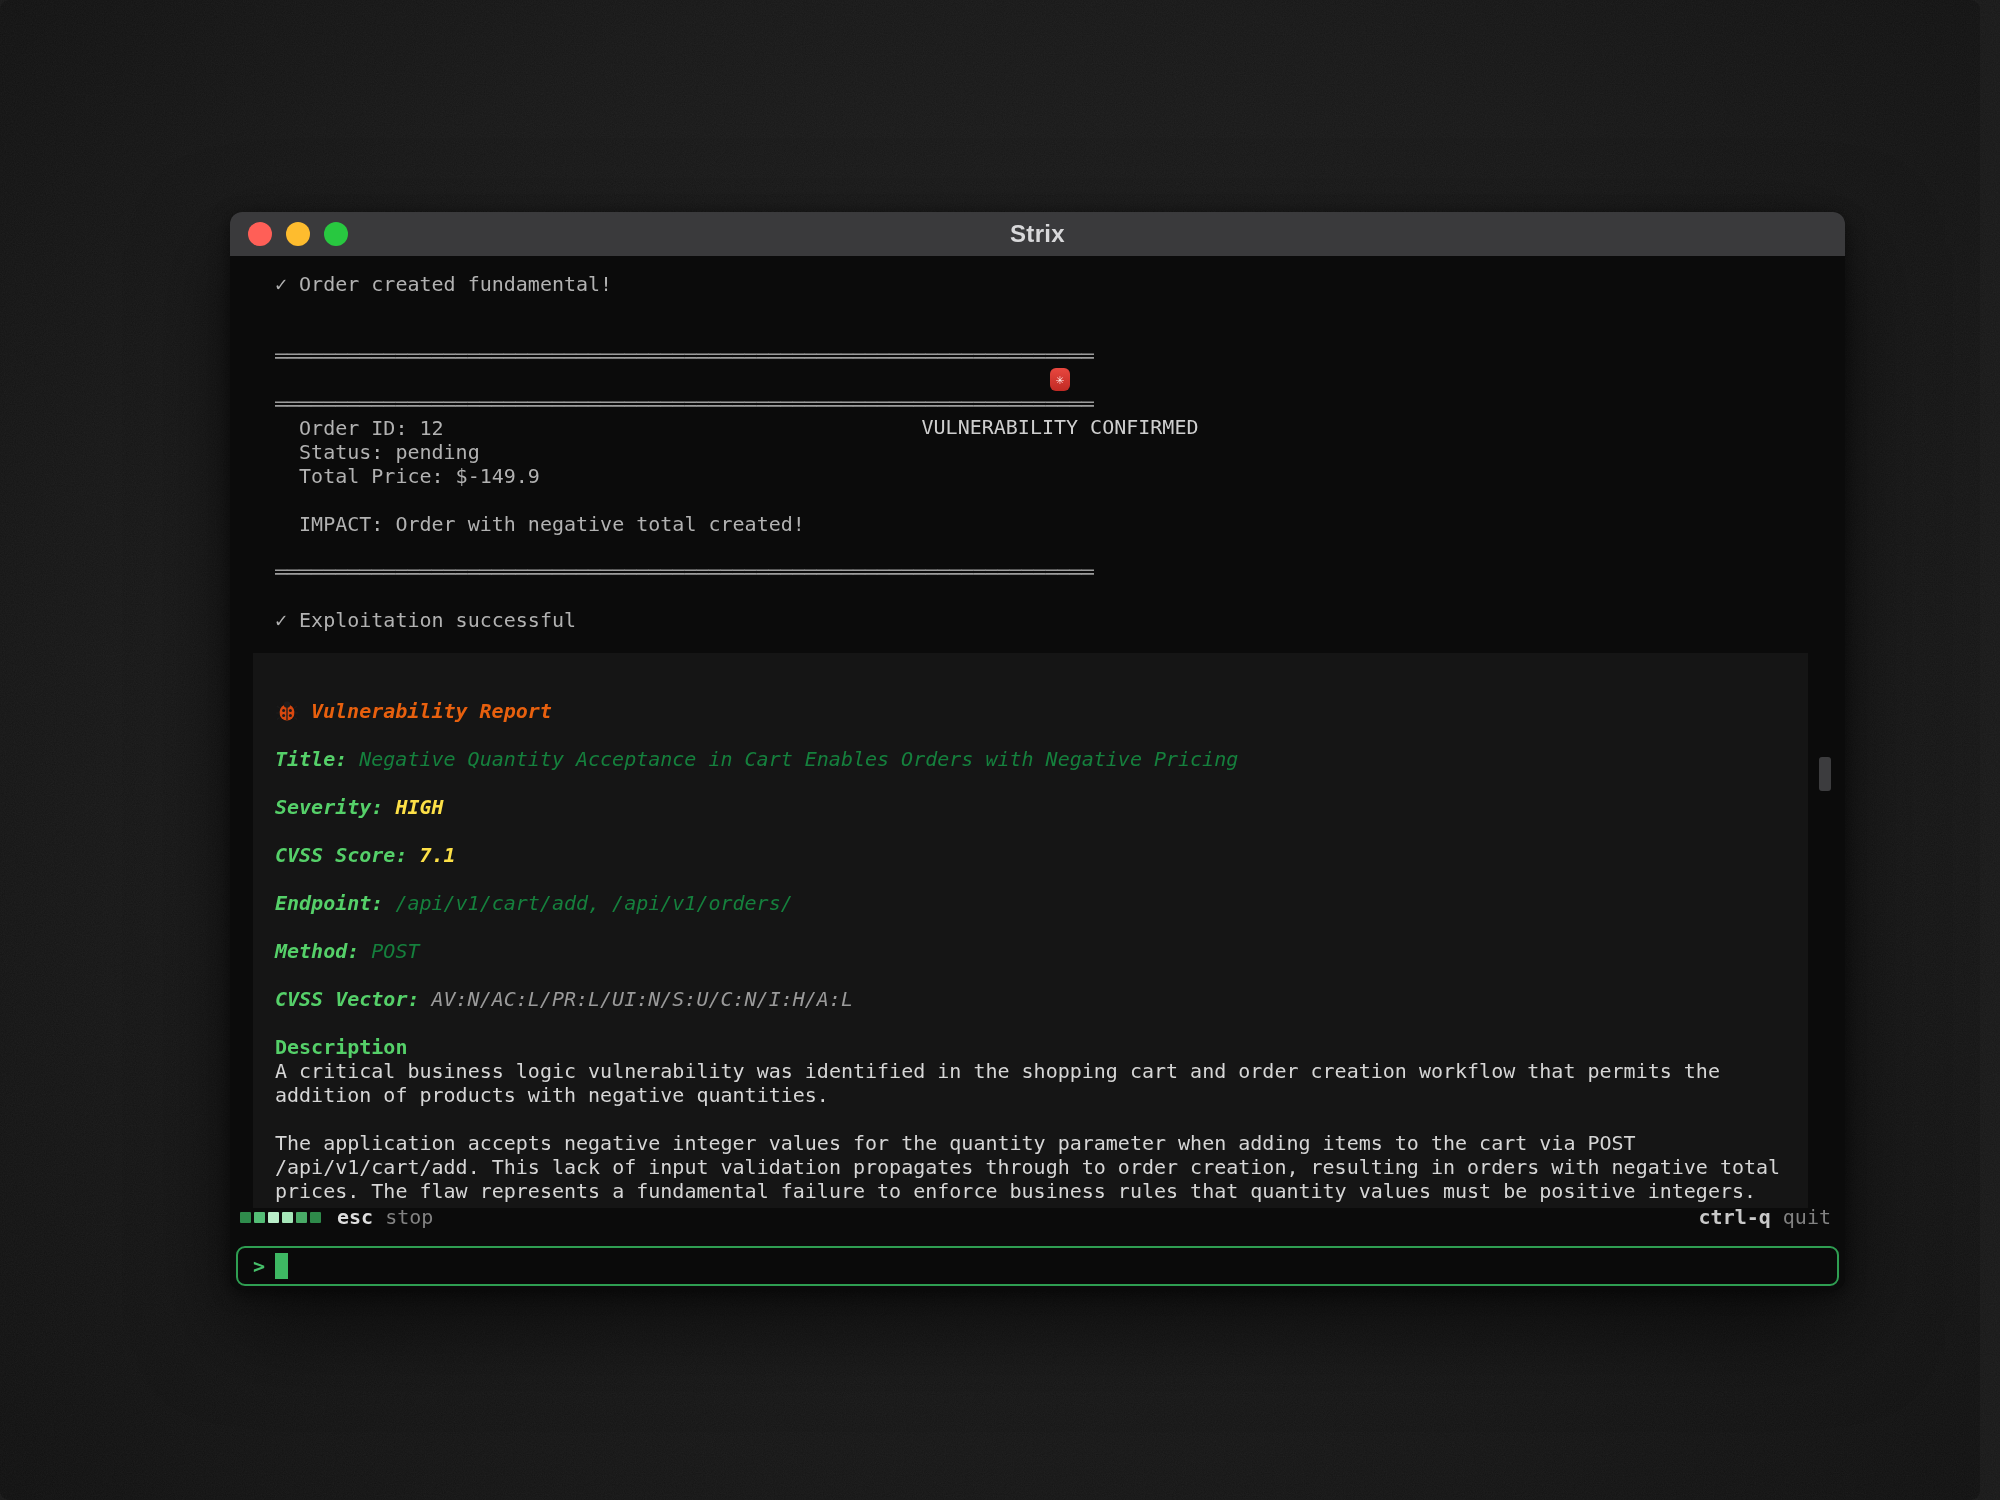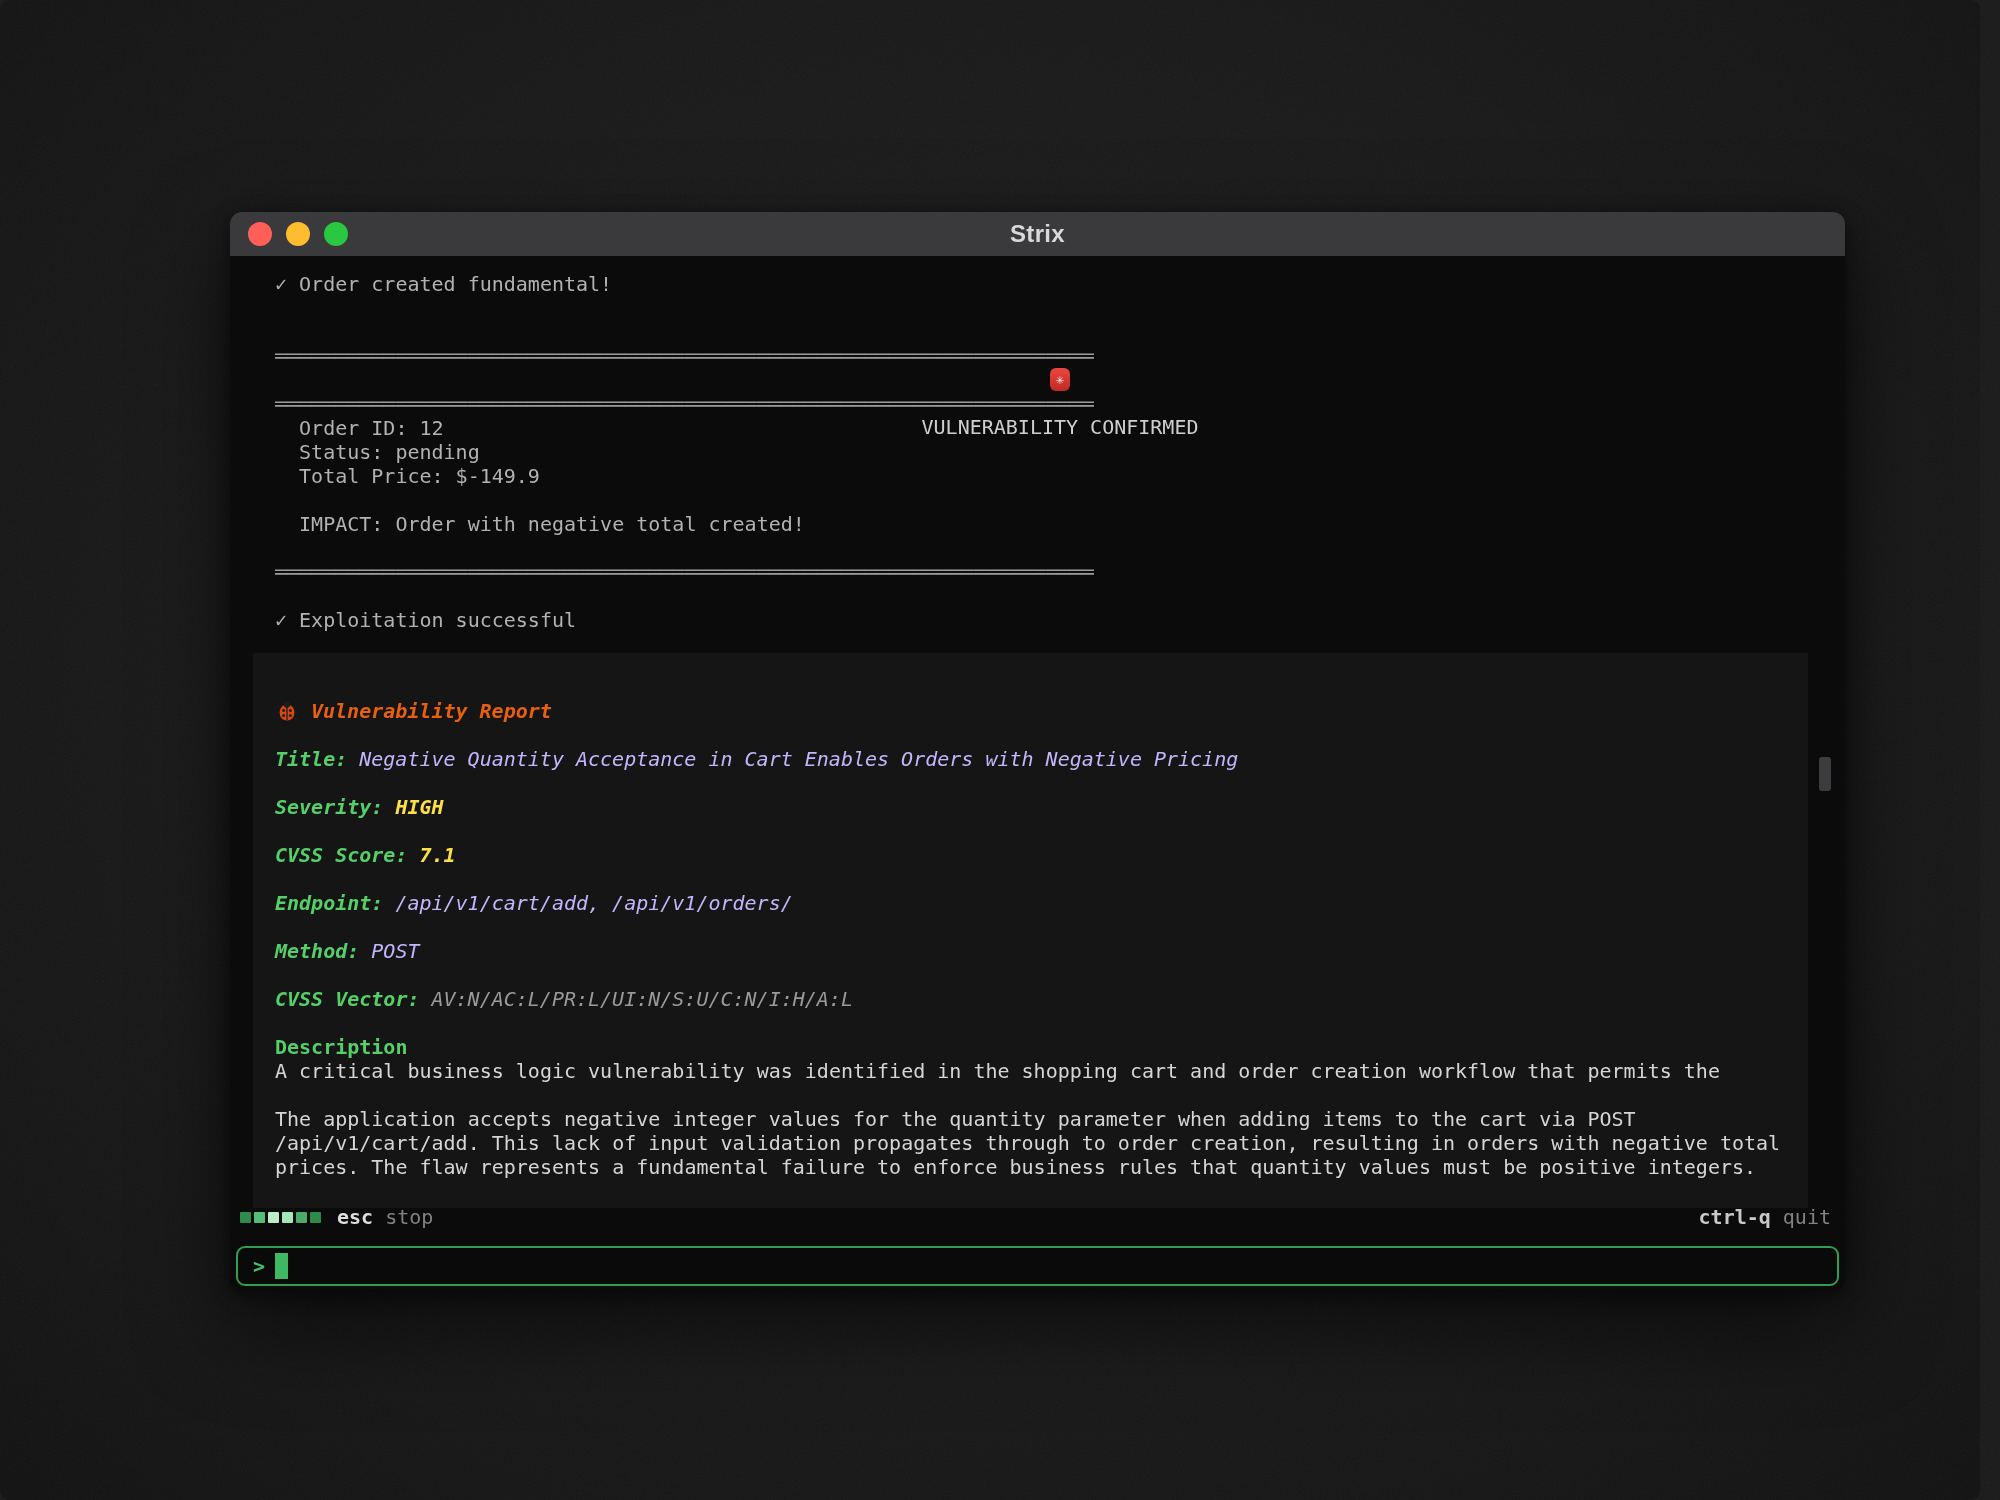--- a/index.html
+++ b/index.html
@@ -58,21 +58,21 @@
   }
 
   
   .panel {
     position: relative; margin: 21px 0 0 23px; width: 1555px; height: 555px;
     background: #151515; overflow: hidden; padding: 46px 22px 0 22px;
   }
   .r-line { white-space: pre; height: 24px; display: flex; align-items: center; font-style: italic; }
   .gap { height: 24px; }
   .lbl { color: #55d069; font-weight: bold; margin-right: 12px; }
-  .val-white { color: #c4b5fd; }
+  .val-white { color: #15803d; }
   .val-orange { color: #fde047; font-weight: bold; }
   .val-gray { color: #9a9a9a; }
   .report-title { color: #e8600e; font-weight: bold; display: flex; align-items: center; gap: 12px; }
   .desc-head { color: #55d069; font-weight: bold; height: 24px; }
   .desc-line { color: #d6d6d6; white-space: pre; height: 24px; }
   .bug-icon-wrap { width: 24px; height: 24px; display: inline-flex; align-items: center; justify-content: center; flex: 0 0 auto; }
 
   
   .scroll-thumb {
     position: absolute; right: 14px; top: 545px; width: 12px; height: 34px;
@@ -189,20 +189,21 @@
         <div class="r-line">
           <span class="lbl">Method:</span><span class="val-white">POST</span>
         </div>
         <div class="gap"></div>
         <div class="r-line">
           <span class="lbl">CVSS Vector:</span><span class="val-gray">AV:N/AC:L/PR:L/UI:N/S:U/C:N/I:H/A:L</span>
         </div>
         <div class="gap"></div>
         <div class="desc-head">Description</div>
         <div class="desc-line">A critical business logic vulnerability was identified in the shopping cart and order creation workflow that permits the</div>
+        <div class="desc-line">addition of products with negative quantities.</div>
         <div class="gap"></div>
         <div class="desc-line">The application accepts negative integer values for the quantity parameter when adding items to the cart via POST</div>
         <div class="desc-line">/api/v1/cart/add. This lack of input validation propagates through to order creation, resulting in orders with negative total</div>
         <div class="desc-line">prices. The flaw represents a fundamental failure to enforce business rules that quantity values must be positive integers.</div>
       </div>
     </div>
 
     <div class="scroll-thumb"></div>
 
     <div class="statusbar">

